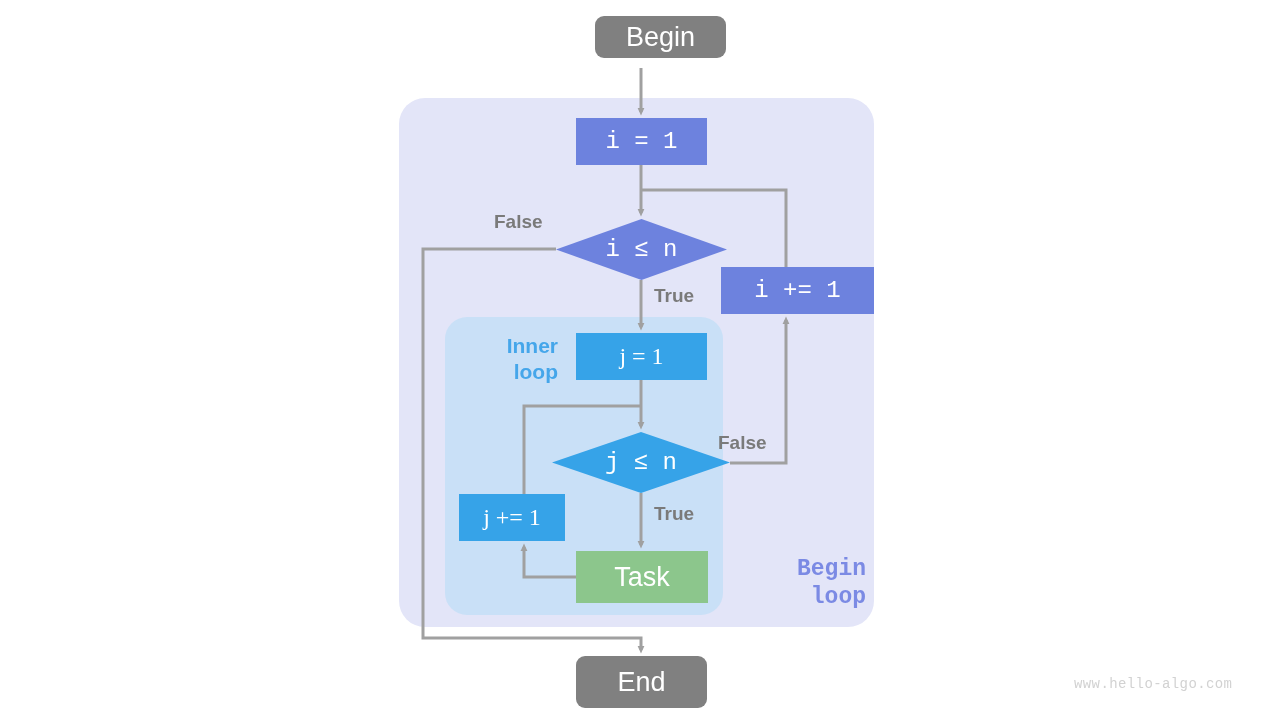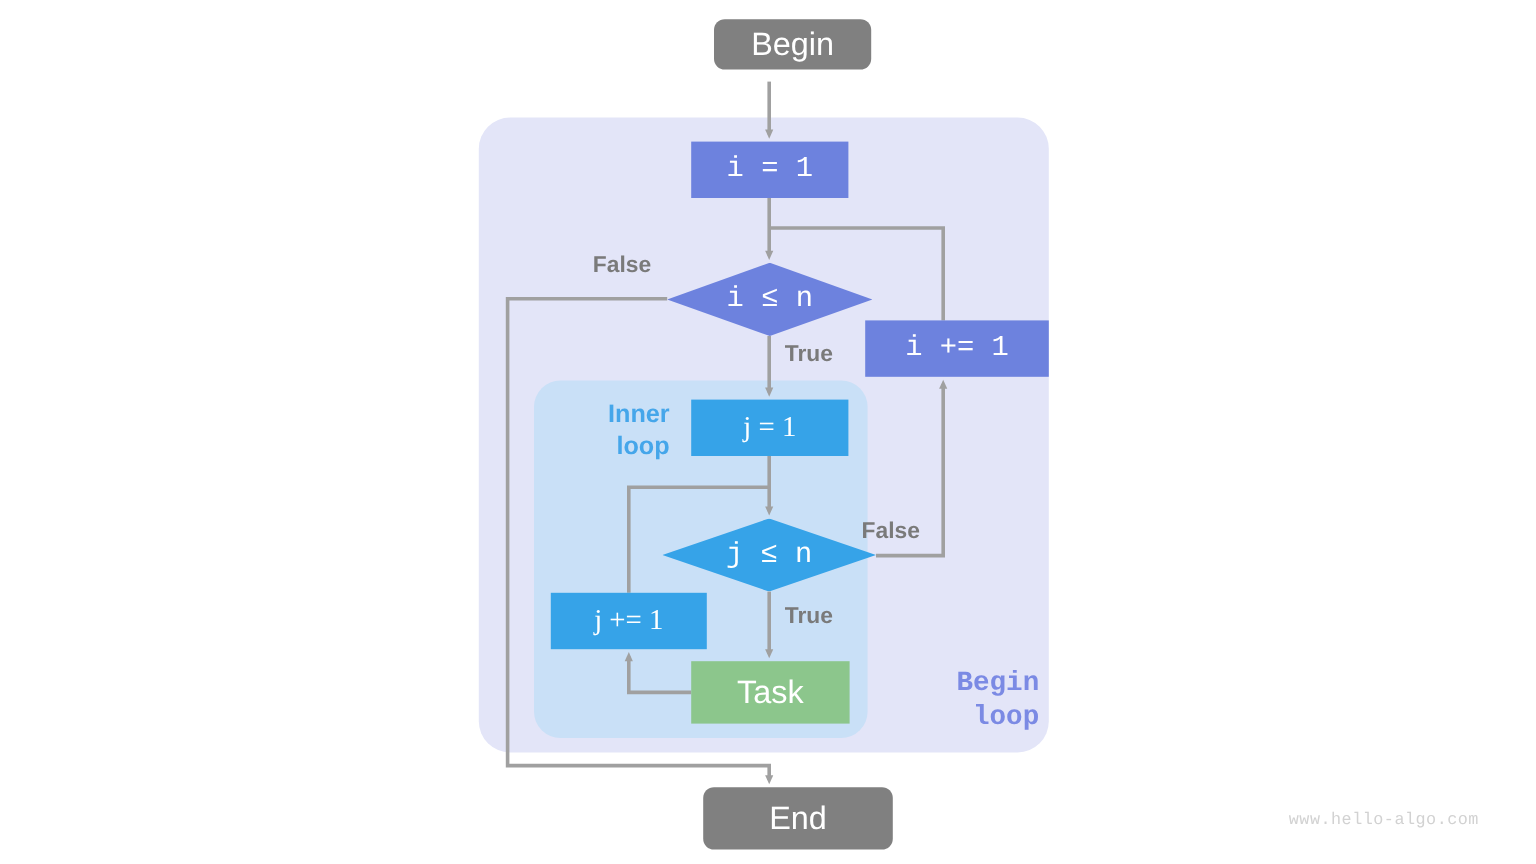--- a/index.html
+++ b/index.html
@@ -99,23 +99,23 @@
   .node.task {
     background: #8cc68c;
     font-family: "Liberation Sans", sans-serif;
     font-size: 27px;
   }
 
   .node-begin { left: 576px; top: 16px;  width: 131px; height: 42px; margin-left: 19px; }
   .node-i1    { left: 576px; top: 118px; width: 131px; height: 47px; }
   .node-iinc  { left: 721px; top: 267px; width: 153px; height: 47px; }
   .node-j1    { left: 576px; top: 333px; width: 131px; height: 47px; }
-  .node-jinc  { left: 459px; top: 494px; width: 130px; height: 47px; }
+  .node-jinc  { left: 459px; top: 494px; width: 106px; height: 47px; }
   .node-task  { left: 576px; top: 551px; width: 132px; height: 52px; }
-  .node-end   { left: 576px; top: 656px; width: 158px; height: 52px; margin-left: 10px; }
+  .node-end   { left: 576px; top: 656px; width: 131px; height: 52px; }
 
   
   .decision {
     position: absolute;
     display: flex;
     align-items: center;
     justify-content: center;
     color: #ffffff;
     font-family: "Liberation Mono", monospace;
     font-size: 24px;

